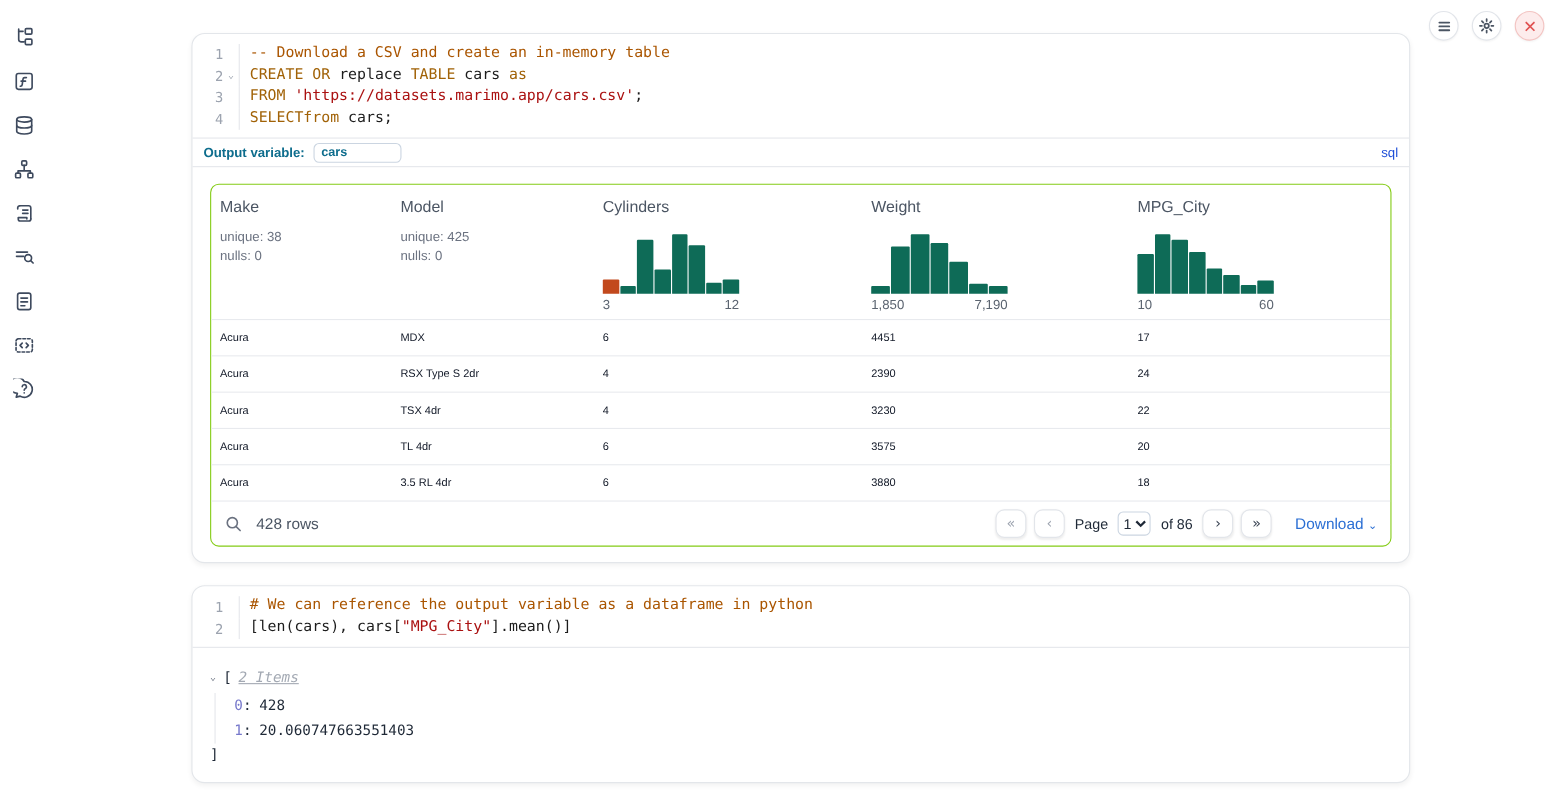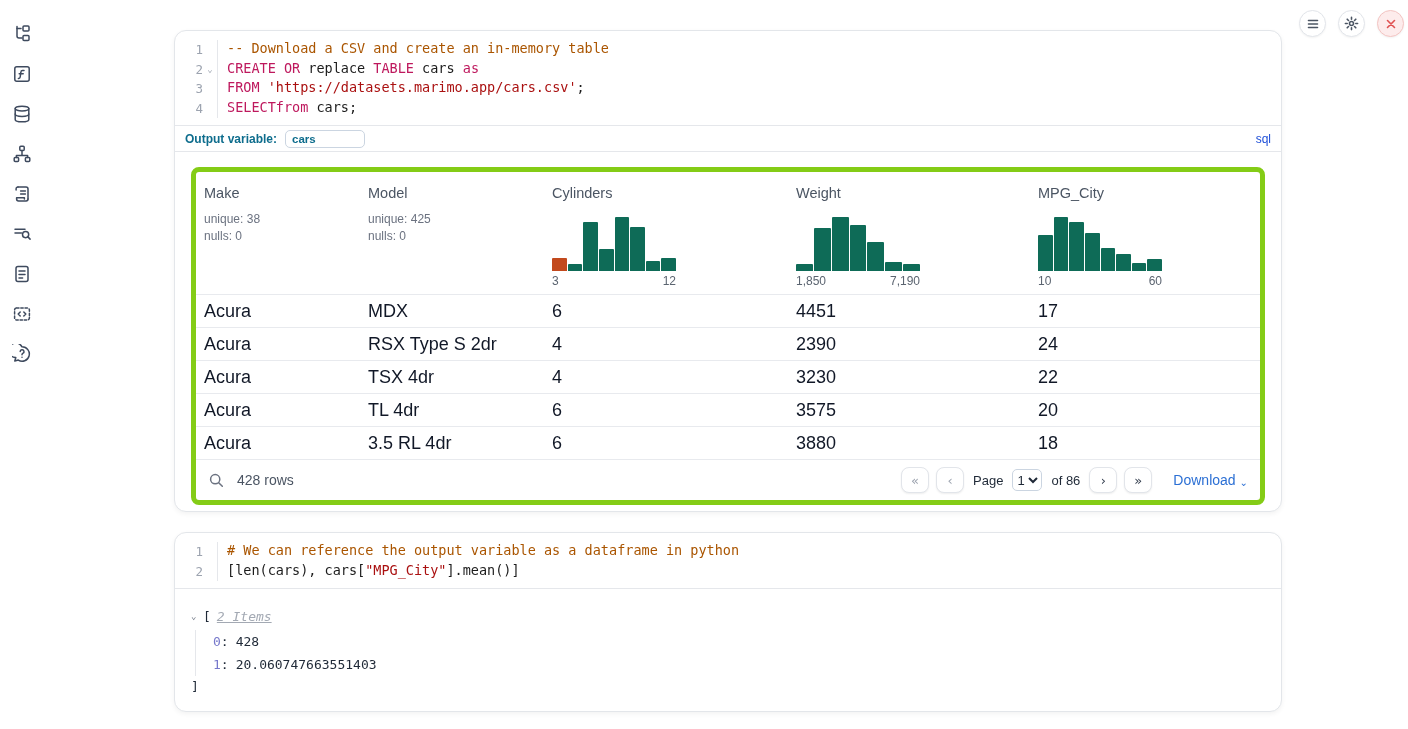--- a/index.html
+++ b/index.html
@@ -29,44 +29,44 @@
   #cell-py  { top:532px; height:180px; }
 
   .editor { padding:9px 0 7px 6px; }
   .code-line { display:flex; align-items:center; height:19.6px;
     font-family:"DejaVu Sans Mono", monospace; font-size:13.5px; color:#1c1c1c; }
   .ln { width:22px; text-align:right; color:#9ca3af; font-size:12.5px; flex:none; }
   .fold { width:14px; text-align:center; color:#9ca3af; font-size:9px; flex:none; }
   .code { border-left:1px solid #e5e7eb; padding-left:9px; white-space:pre; flex:1; height:100%;
     display:flex; }
   .tk-comment { color:#aa5500; }
-  .tk-keyword { color:#be185d; }
+  .tk-keyword { color:#a16207; }
   .tk-string  { color:#aa1111; }
 
   .outvar-row { display:flex; align-items:center; height:27px; padding:0 10px;
     border-top:1px solid #e5e7eb; border-bottom:1px solid #e5e7eb; }
   .outvar-label { font-size:12px; font-weight:bold; color:#0e6d8d; }
   .outvar-input { margin-left:8px; width:80px; height:18px; border:1px solid #cbd5e1; border-radius:5px;
     padding:0 6px; font-family:"Liberation Sans", sans-serif; font-size:11.5px; font-weight:bold; color:#0e6d8d; }
   .lang-badge { margin-left:auto; font-size:12px; font-weight:normal; color:#1d4ed8; }
 
   
-  .dtable { margin:15px 16px 0 16px; border:5px solid #84cc16; border-radius:8px; overflow:hidden; }
+  .dtable { margin:15px 16px 0 16px; border:1px solid #84cc16; border-radius:8px; overflow:hidden; }
   .t-head { display:grid; grid-template-columns:164px 184px 244px 242px 1fr;
     height:122px; padding-top:13px; }
   .h-cell { padding:0 8px; display:flex; flex-direction:column; }
   .col-label { font-size:14.5px; color:#4b5563; margin-bottom:10px; }
   .col-stat { font-size:12px; color:#6b7280; line-height:16.5px; }
   .hist-wrap { width:124px; margin-top:auto; margin-bottom:6px; }
   .hist { display:flex; align-items:flex-end; gap:1px; height:54px; }
   .hist .bar { flex:1; border-radius:1px 1px 0 0; }
   .hist-labels { display:flex; justify-content:space-between; font-size:12px; color:#5b6470; margin-top:3px; }
 
   .t-row { display:grid; grid-template-columns:164px 184px 244px 242px 1fr; height:33px;
-    align-items:center; border-top:1px solid #e8eaee; font-size:18px; color:#111827; }
+    align-items:center; border-top:1px solid #e8eaee; font-size:10px; color:#111827; }
   .t-cell { padding:0 8px; white-space:nowrap; overflow:hidden; }
 
   .t-footer { display:flex; align-items:center; height:41px; padding:0 12px; border-top:1px solid #e8eaee; }
   .search-btn { background:none; border:none; cursor:pointer; display:flex; align-items:center; }
   .row-count { margin-left:12px; font-size:14px; color:#4b5563; }
   .pager { margin-left:auto; display:flex; align-items:center; gap:7px; }
   .pg-btn { width:28px; height:26px; border:1px solid #e2e5ea; border-radius:8px; background:#fff;
     box-shadow:0 1px 2px rgba(0,0,0,.07); display:flex; align-items:center; justify-content:center;
     font-size:13px; color:#374151; cursor:pointer; font-family:"DejaVu Sans", sans-serif; }
   .pg-btn.disabled { color:#9ca3af; }

